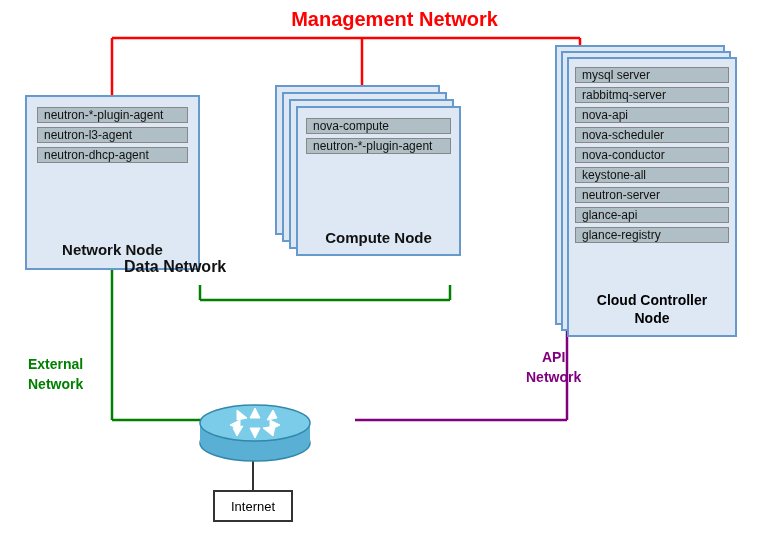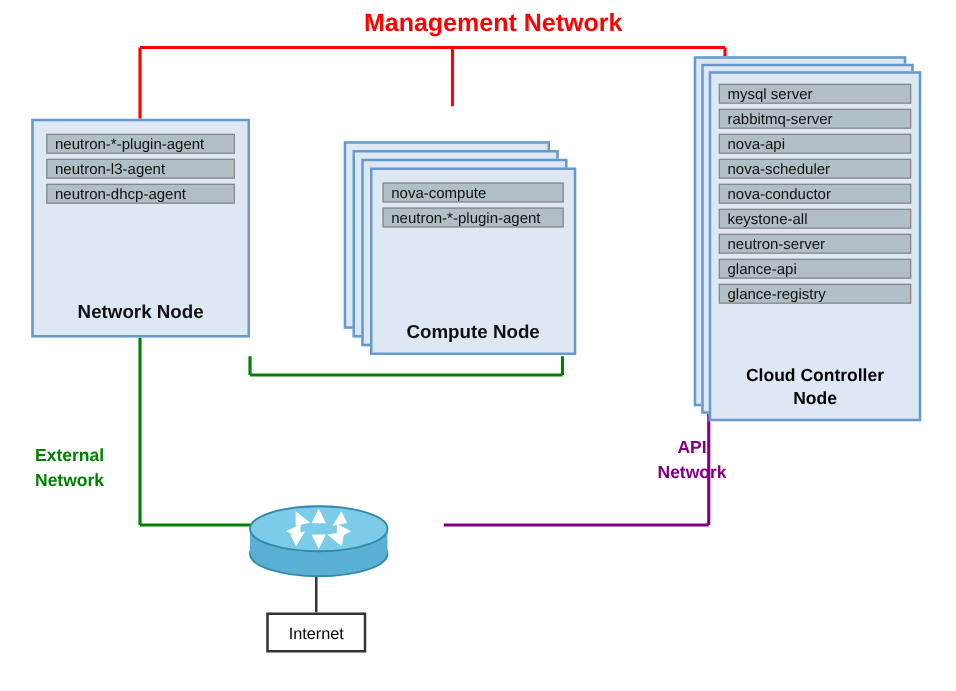--- a/index.html
+++ b/index.html
@@ -78,21 +78,20 @@
       position: absolute;
       top: 85px;
       left: 275px;
     }
     .compute-card {
       position: absolute;
       border: 2px solid #6699cc;
       background: #dde8f4;
       width: 165px;
       height: 150px;
-      margin-top: 28px;
     }
     .compute-card:nth-child(1) { top: 0px; left: 0px; z-index: 1; }
     .compute-card:nth-child(2) { top: 7px; left: 7px; z-index: 2; }
     .compute-card:nth-child(3) { top: 14px; left: 14px; z-index: 3; }
     .compute-card:nth-child(4) { top: 21px; left: 21px; z-index: 4; }
     .compute-node-label {
       position: absolute;
       bottom: 8px;
       left: 50%;
       transform: translateX(-50%);
@@ -261,20 +260,21 @@
         <div class="service-pill">nova-conductor</div>
         <div class="service-pill">keystone-all</div>
         <div class="service-pill">neutron-server</div>
         <div class="service-pill">glance-api</div>
         <div class="service-pill">glance-registry</div>
       </div>
       <div class="cloud-node-label">Cloud Controller<br>Node</div>
     </div>
   </div>
 
+  <div class="data-network-label">Data Network</div>
 
   <div class="external-network-label">External<br>Network</div>
 
   <div class="api-network-label">API<br>Network</div>
 
   <div class="router">
     <svg width="120" height="75" viewBox="0 0 120 75">
 
       <ellipse cx="60" cy="55" rx="55" ry="18" fill="#5ab0d4" stroke="#3388aa" stroke-width="1.5"></ellipse>
       <rect x="5" y="35" width="110" height="20" fill="#5ab0d4"></rect>

